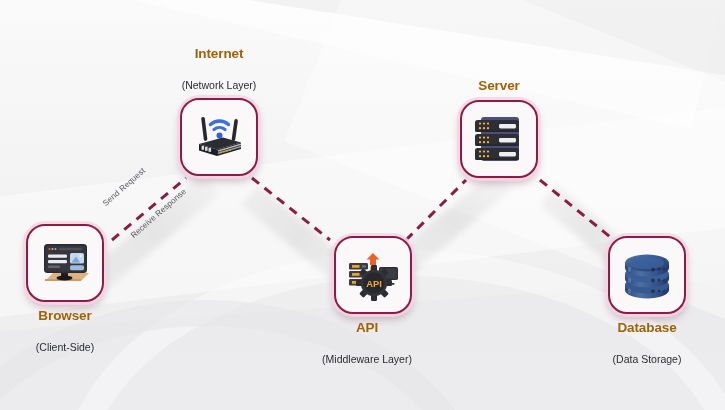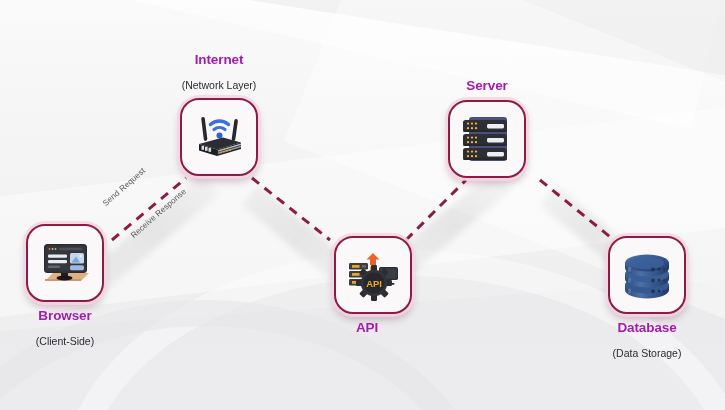--- a/index.html
+++ b/index.html
@@ -69,25 +69,25 @@
     position: absolute;
     left: 50%;
     transform: translateX(-50%);
     width: 210px;
     text-align: center;
     white-space: nowrap;
   }
   .labels.below { top: 84px; }
   .labels.above { bottom: 84px; }
   .node-title {
-    font-size: 13.5px; font-weight: bold; color: #a21caf;
+    font-size: 13.5px; font-weight: bold; color: #a16207;
     letter-spacing: -0.1px; line-height: 1.15;
   }
   .node-sub {
-    font-size: 10.5px; color: #2a2c31; line-height: 1.35; margin-top: 10px;
+    font-size: 10.5px; color: #2a2c31; line-height: 1.35; margin-top: 16px;
   }
 
   
   .edge-label {
     position: absolute;
     font-size: 8.2px;
     color: #56585e;
     white-space: nowrap;
     transform-origin: 0 50%;
     letter-spacing: 0.1px;
@@ -242,24 +242,25 @@
             </g>
             <circle cx="0" cy="0" r="13.2" fill="#32343a"></circle>
             <circle cx="0" cy="0" r="10.6" fill="#26282d"></circle>
             <text x="0" y="3.6" text-anchor="middle" font-family="Liberation Sans, sans-serif" font-size="9.4" font-weight="bold" fill="#f0a828">API</text>
           </g>
         </svg>
       </div>
     </div>
     <div class="labels below">
       <div class="node-title">API</div>
-    </div>
-  </div>
-
-  <div class="node" style="left:448px; top:100px;">
+      <div class="node-sub">(Middleware Layer)</div>
+    </div>
+  </div>
+
+  <div class="node" style="left:460px; top:100px;">
     <div class="card">
       <div class="icon-wrap">
         <svg width="60" height="60" viewBox="0 0 60 60">
 
           <rect x="12" y="8" width="38" height="44" rx="3" fill="#4a4f7f"></rect>
 
           <g>
             <rect x="6" y="11" width="44" height="12" rx="2.6" fill="#2d2f35"></rect>
             <rect x="6" y="25" width="44" height="12" rx="2.6" fill="#2d2f35"></rect>
             <rect x="6" y="39" width="44" height="12" rx="2.6" fill="#2d2f35"></rect>

